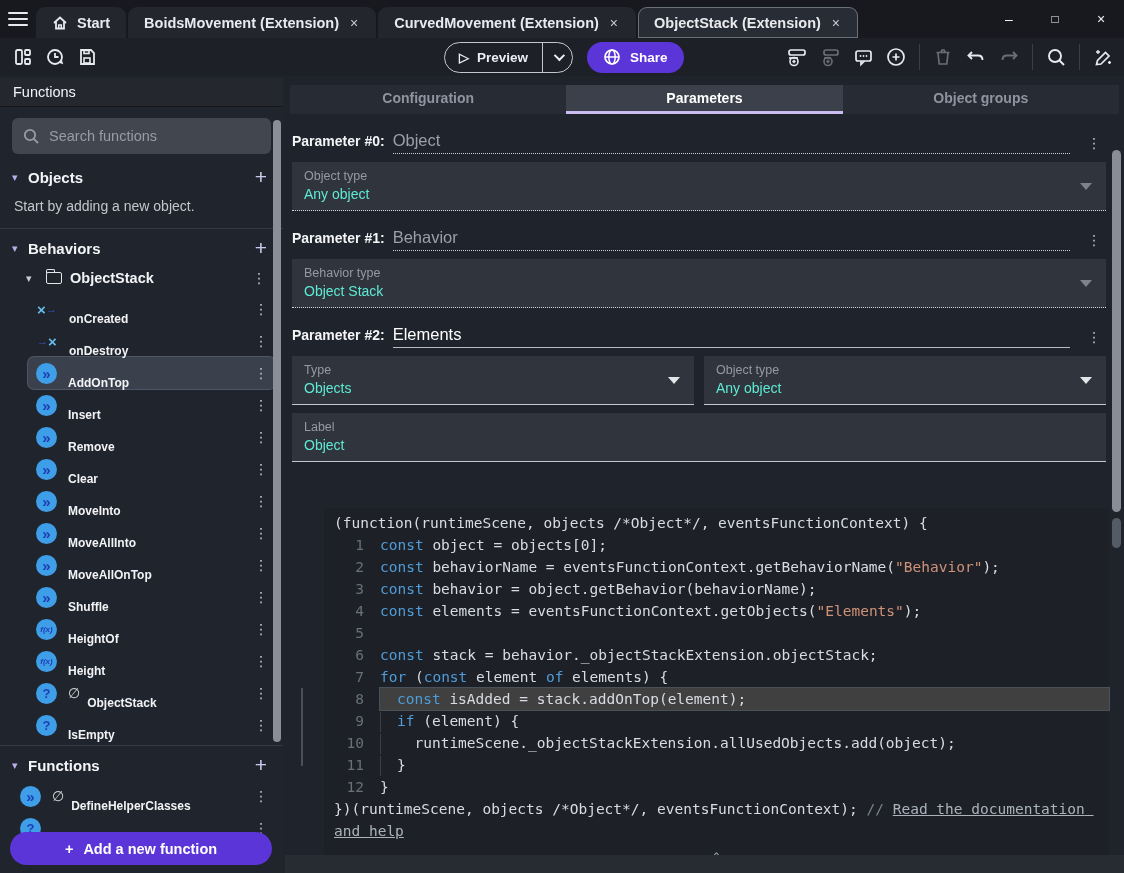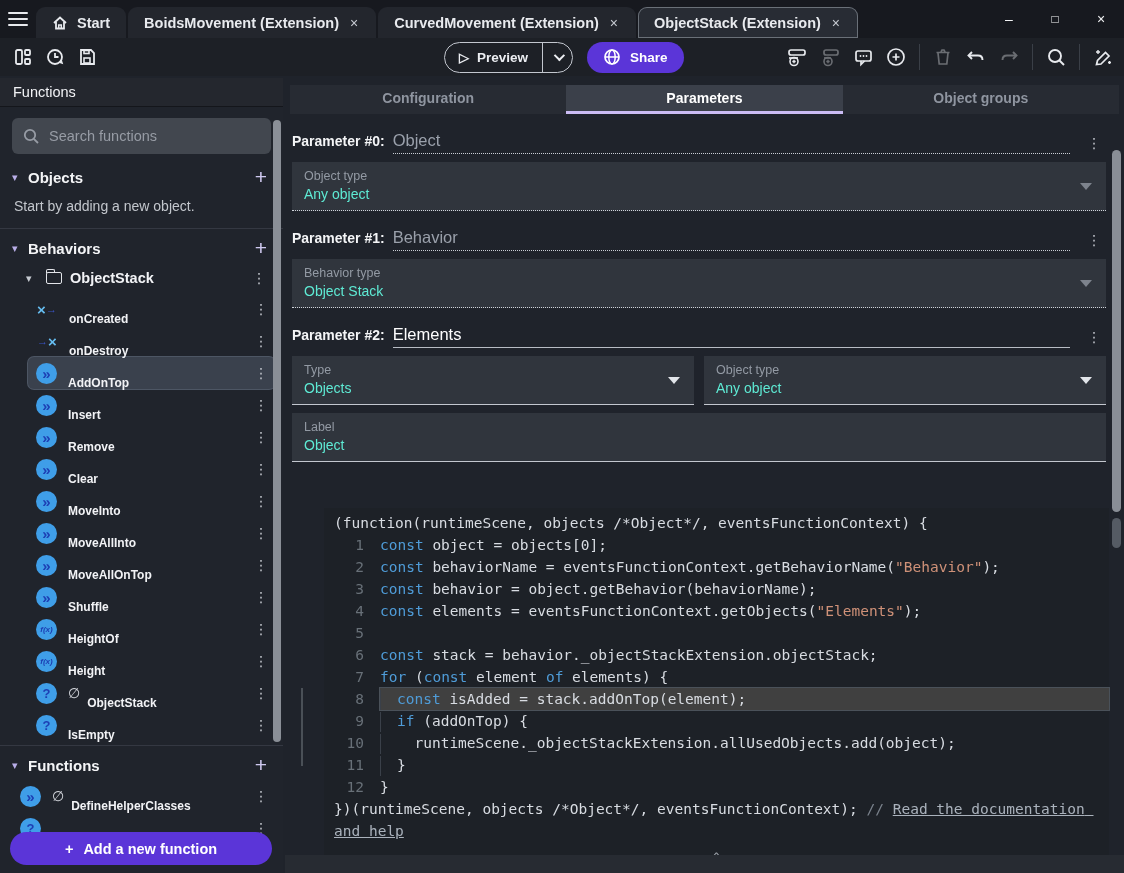--- a/index.html
+++ b/index.html
@@ -465,21 +465,21 @@
     <div class="code-edge" id="code-header">(function(runtimeScene, objects /*Object*/, eventsFunctionContext) {</div>
     <div id="code-lines">
         <div class="cl"><span class="gut">1</span><span class="ct"><span class="kw">const</span><span class="pl"> object = objects[0];</span></span></div>
         <div class="cl"><span class="gut">2</span><span class="ct"><span class="kw">const</span><span class="pl"> behaviorName = eventsFunctionContext.getBehaviorName(</span><span class="st">"Behavior"</span><span class="pl">);</span></span></div>
         <div class="cl"><span class="gut">3</span><span class="ct"><span class="kw">const</span><span class="pl"> behavior = object.getBehavior(behaviorName);</span></span></div>
         <div class="cl"><span class="gut">4</span><span class="ct"><span class="kw">const</span><span class="pl"> elements = eventsFunctionContext.getObjects(</span><span class="st">"Elements"</span><span class="pl">);</span></span></div>
         <div class="cl"><span class="gut">5</span><span class="ct"></span></div>
         <div class="cl"><span class="gut">6</span><span class="ct"><span class="kw">const</span><span class="pl"> stack = behavior._objectStackExtension.objectStack;</span></span></div>
         <div class="cl"><span class="gut">7</span><span class="ct"><span class="kw">for</span><span class="pl"> (</span><span class="kw">const</span><span class="pl"> element </span><span class="kw">of</span><span class="pl"> elements) {</span></span></div>
         <div class="cl"><span class="gut">8</span><span class="ct cur"><span class="gd"></span><span class="kw">const</span><span class="pl"> isAdded = stack.addOnTop(element);</span></span></div>
-        <div class="cl"><span class="gut">9</span><span class="ct"><span class="gd"></span><span class="kw">if</span><span class="pl"> (addOnTop) {</span></span></div>
+        <div class="cl"><span class="gut">9</span><span class="ct"><span class="gd"></span><span class="kw">if</span><span class="pl"> (element) {</span></span></div>
         <div class="cl"><span class="gut">10</span><span class="ct"><span class="gd"></span><span class="pl">  runtimeScene._objectStackExtension.allUsedObjects.add(object);</span></span></div>
         <div class="cl"><span class="gut">11</span><span class="ct"><span class="gd"></span><span class="pl">}</span></span></div>
         <div class="cl"><span class="gut">12</span><span class="ct"><span class="pl">}</span></span></div>
       </div>
     <div class="code-edge" id="code-footer"><span class="pl">})(runtimeScene, objects /*Object*/, eventsFunctionContext); </span><span class="cmt">// </span><span class="lk">Read the documentation and help</span></div>
     <div class="caret-up">^</div>
   </div>
   <div class="left-indicator"></div>
 
   <div class="main-scroll"></div>

